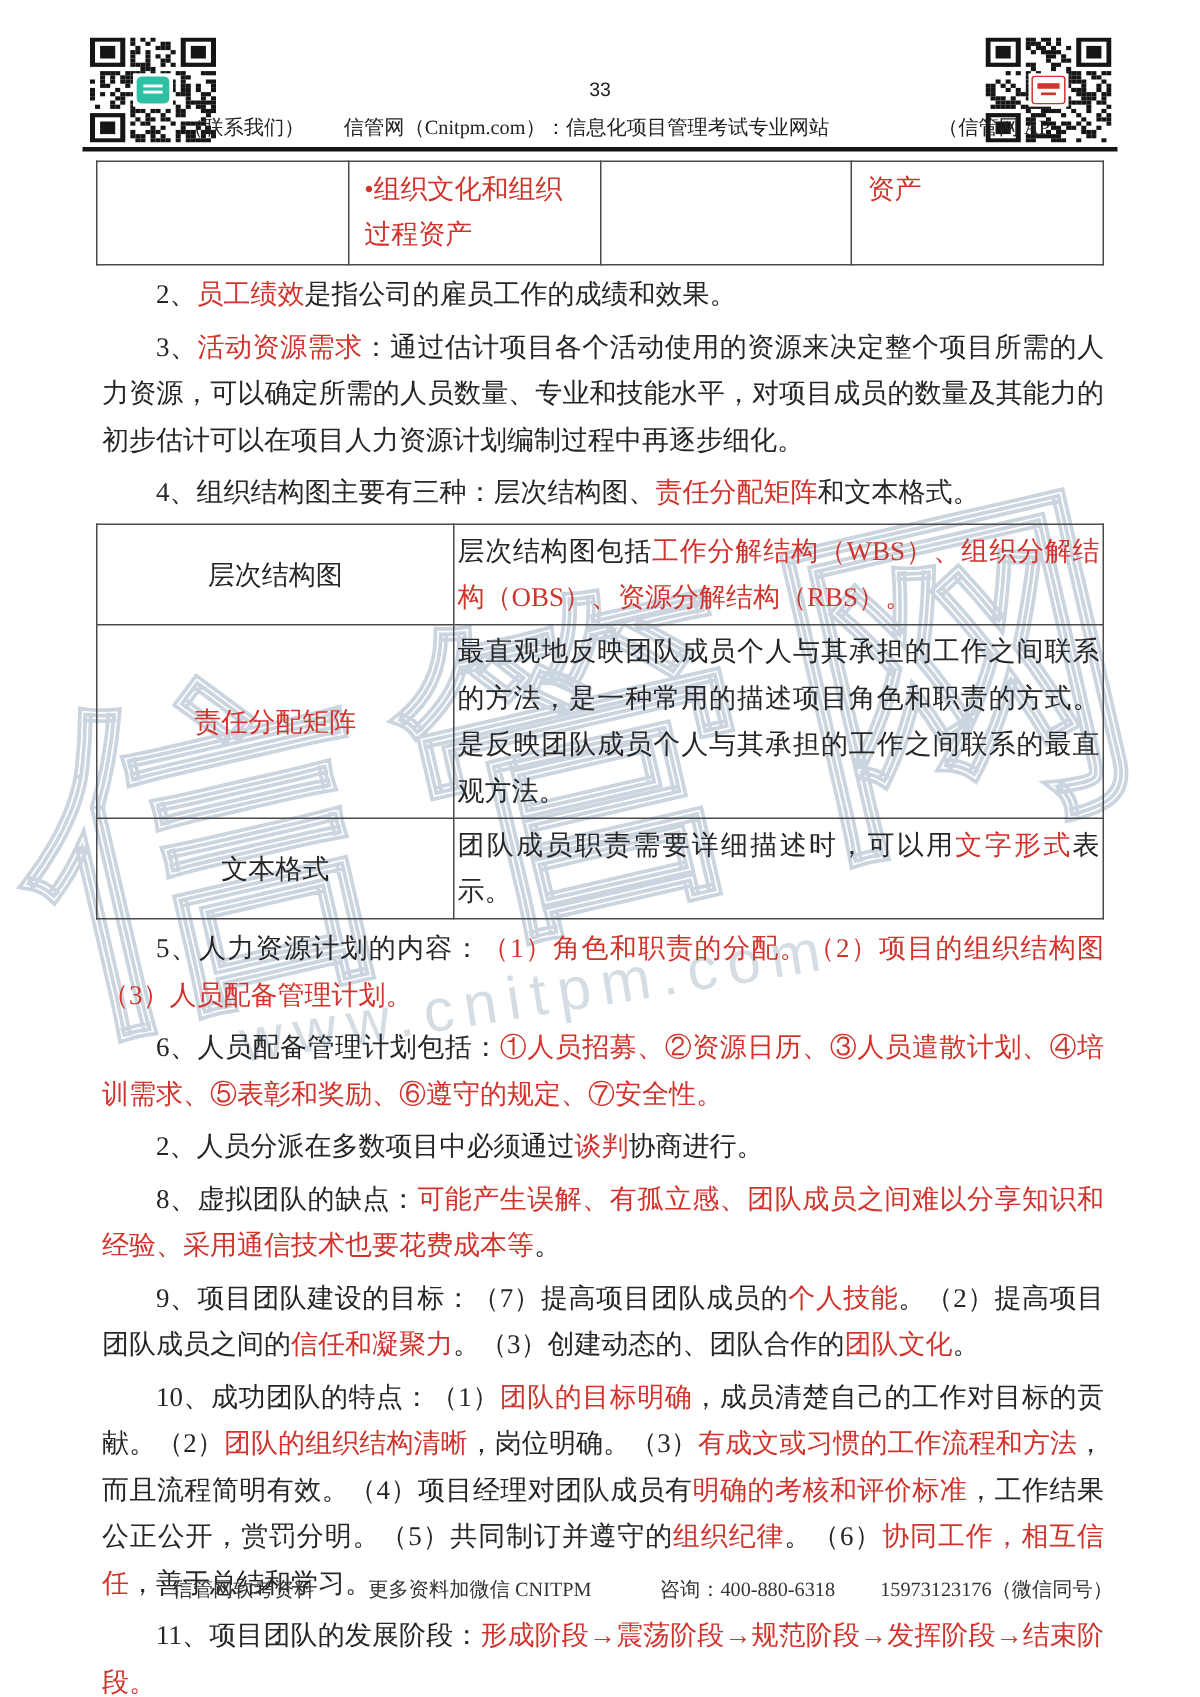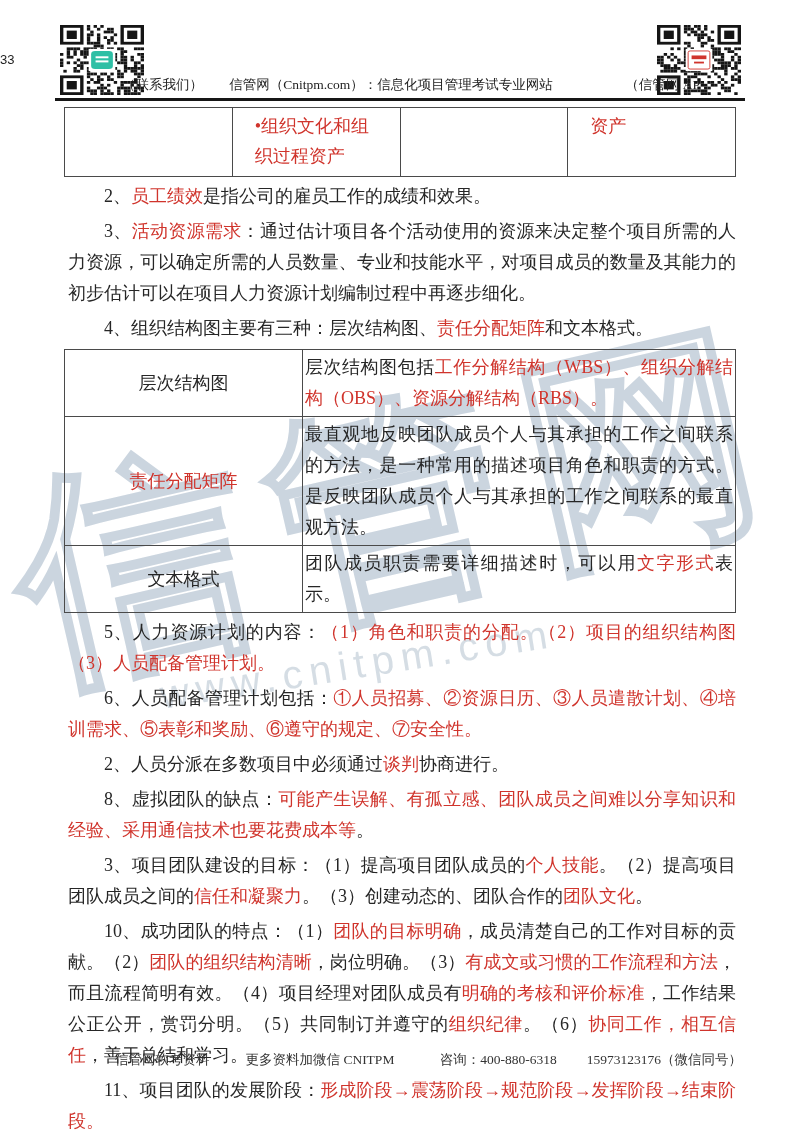--- a/index.html
+++ b/index.html
@@ -4,21 +4,21 @@
 <style>
   html,body{margin:0;padding:0;}
   body{
     width:800px;height:1131px;background:#ffffff;overflow:hidden;position:relative;
     font-family:"Liberation Serif","DejaVu Serif",serif;color:#262626;
   }
   
   .qr{position:absolute;top:25px;width:84px;height:70px;}
   .qr-left{left:60px;}
   .qr-right{left:657px;}
-  .page-num{position:absolute;top:52px;left:0;width:100%;
+  .page-num{position:absolute;top:52px;left:0;width:100%;text-align:center;
     font-size:13px;font-family:"Liberation Sans",sans-serif;color:#222;}
   .header-row{position:absolute;top:76px;left:0;right:18px;height:20px;font-size:13.5px;color:#222;}
   .header-left{position:absolute;left:122px;top:0;}
   .header-center{position:absolute;left:50%;transform:translateX(-50%);top:0;white-space:nowrap;}
   .header-right{position:absolute;right:82px;top:0;white-space:nowrap;text-align:center;}
   .header-line{position:absolute;top:98px;left:55px;width:690px;height:3px;background:#161616;}
   
   .watermark-text{
     position:absolute;left:-15px;top:388px;width:830px;text-align:center;
     font-family:"Liberation Sans","DejaVu Sans",sans-serif;font-weight:bold;
@@ -31,21 +31,21 @@
   .watermark-url{
     position:absolute;left:158px;top:642px;font-family:"Liberation Sans","DejaVu Sans",sans-serif;
     font-size:40px;letter-spacing:7px;color:rgba(168,184,198,0.48);
     transform:rotate(-9deg);pointer-events:none;white-space:nowrap;
   }
   
   .content{position:absolute;top:107px;left:64px;width:672px;z-index:1;}
   table{border-collapse:collapse;width:100%;background:transparent;}
   td,th{border:1px solid #4a4a4a;font-size:18px;font-weight:normal;color:#262626;}
   .top-table{table-layout:fixed;}
-  .top-table td{height:62px;vertical-align:top;padding:3px 22px;line-height:30px;text-align:left;}
+  .top-table td{height:62px;vertical-align:top;padding:3px 10px;line-height:30px;text-align:left;}
   .para{font-size:18px;line-height:31px;margin:4px 0 0 4px;text-align:justify;
     text-indent:2em;word-break:break-all;}
   .org-table{margin-top:5px;}
   .org-table .label-cell{width:205px;text-align:center;vertical-align:middle;padding:2px 16px;line-height:30px;}
   .org-table .content-cell{padding:2px 2px;line-height:31px;text-align:justify;word-break:break-all;}
   .red{color:var(--red,#d0342c);}
   
   .footer{position:absolute;top:1051px;left:115px;right:58px;display:flex;align-items:center;
     font-size:13.5px;color:#333;z-index:1;}
   .footer .gap1{margin-left:36px;}
@@ -544,21 +544,21 @@
             <td class="content-cell"><span>团队成员职责需要详细描述时，可以用</span><span class="red">文字形式</span><span>表示。</span></td>
           </tr>
         </tbody>
     </table>
 
     <div id="parasBottom">
         <p class="para"><span>5、人力资源计划的内容：</span><span class="red">（1）角色和职责的分配。（2）项目的组织结构图（3）人员配备管理计划。</span></p>
         <p class="para"><span>6、人员配备管理计划包括：</span><span class="red">①人员招募、②资源日历、③人员遣散计划、④培训需求、⑤表彰和奖励、⑥遵守的规定、⑦安全性。</span></p>
         <p class="para"><span>2、人员分派在多数项目中必须通过</span><span class="red">谈判</span><span>协商进行。</span></p>
         <p class="para"><span>8、虚拟团队的缺点：</span><span class="red">可能产生误解、有孤立感、团队成员之间难以分享知识和经验、采用通信技术也要花费成本等</span><span>。</span></p>
-        <p class="para"><span>3、项目团队建设的目标：（1）提高项目团队成员的</span><span class="red">个人技能</span><span>。（2）提高项目团队成员之间的</span><span class="red">信任和凝聚力</span><span>。（3）创建动态的、团队合作的</span><span class="red">团队文化</span><span>。</span></p>
+        <p class="para"><span>9、项目团队建设的目标：（7）提高项目团队成员的</span><span class="red">个人技能</span><span>。（2）提高项目团队成员之间的</span><span class="red">信任和凝聚力</span><span>。（3）创建动态的、团队合作的</span><span class="red">团队文化</span><span>。</span></p>
         <p class="para"><span>10、成功团队的特点：（1）</span><span class="red">团队的目标明确</span><span>，成员清楚自己的工作对目标的贡献。（2）</span><span class="red">团队的组织结构清晰</span><span>，岗位明确。（3）</span><span class="red">有成文或习惯的工作流程和方法</span><span>，而且流程简明有效。（4）项目经理对团队成员有</span><span class="red">明确的考核和评价标准</span><span>，工作结果公正公开，赏罚分明。（5）共同制订并遵守的</span><span class="red">组织纪律</span><span>。（6）</span><span class="red">协同工作，相互信任</span><span>，善于总结和学习。</span></p>
         <p class="para"><span>11、项目团队的发展阶段：</span><span class="red">形成阶段→震荡阶段→规范阶段→发挥阶段→结束阶段。</span></p>
       </div>
   </div>
 
   <div class="footer">
     <span>信管网软考资料</span>
     <span class="gap1">更多资料加微信 CNITPM</span>
     <span class="right-group">咨询：400-880-6318</span>
     <span class="gap2">15973123176（微信同号）</span>

